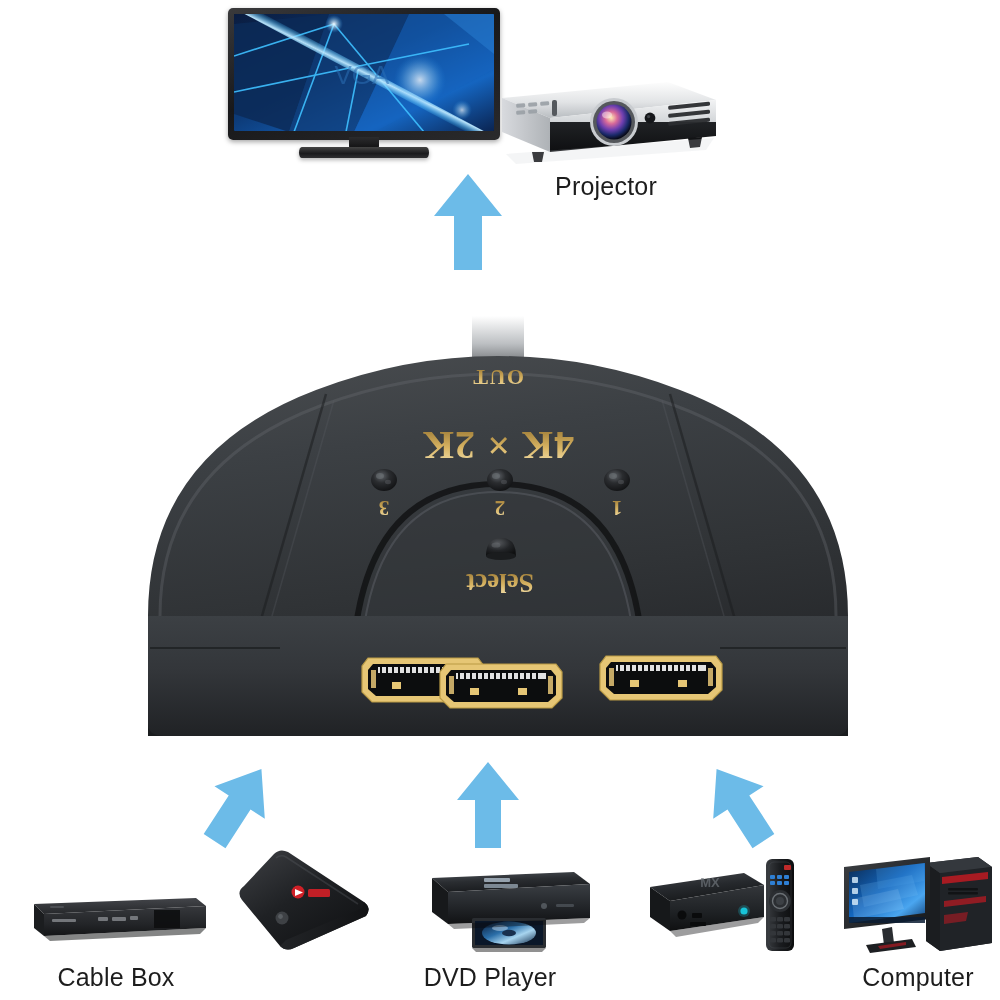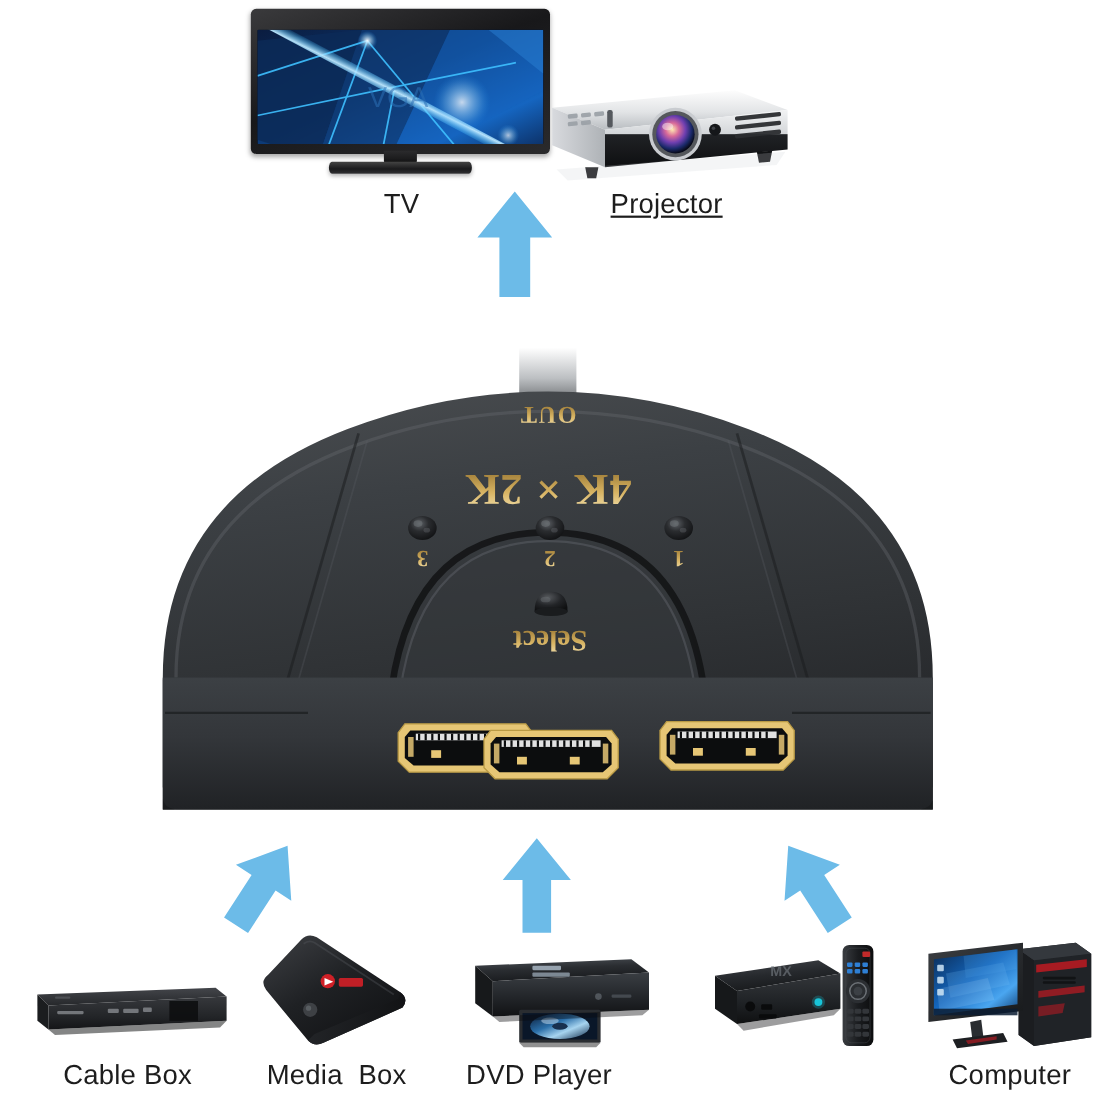--- a/index.html
+++ b/index.html
@@ -29,21 +29,21 @@
   .tv{position:absolute;left:228px;top:8px;width:272px;height:160px;}
   .tv-bezel{
     position:absolute;left:0;top:0;width:272px;height:132px;
     background:linear-gradient(160deg,#3a3a3c 0%,#18181a 45%,#2a2a2c 100%);
     border-radius:5px;
     box-shadow:0 2px 5px rgba(0,0,0,.35);
     padding:5px;box-sizing:border-box;
   }
   .tv-screen{
     position:absolute;left:6px;top:6px;right:6px;bottom:9px;
-    background:#05132b;overflow:hidden;border-radius:1px;margin-top:13px;
+    background:#05132b;overflow:hidden;border-radius:1px;
   }
   .tv-neck{
     position:absolute;left:50%;top:129px;width:30px;height:12px;margin-left:-15px;
     background:linear-gradient(180deg,#2b2b2d,#121213);
     border-radius:0 0 3px 3px;
   }
   .tv-base{
     position:absolute;left:50%;top:139px;width:130px;height:11px;margin-left:-65px;
     background:linear-gradient(180deg,#444 0%,#1a1a1c 60%,#303032 100%);
     border-radius:3px/6px;
@@ -118,21 +118,20 @@
           <circle cx="100" cy="10" r="9" fill="url(#glow)"></circle>
           <circle cx="186" cy="66" r="26" fill="url(#glow)" opacity=".8"></circle>
           <circle cx="228" cy="96" r="10" fill="url(#glow)" opacity=".7"></circle>
           <text x="128" y="70" font-family="Liberation Sans, sans-serif" font-size="26" fill="#2b6fb5" opacity=".55" text-anchor="middle">VGA</text>
         </svg>
       </div>
     </div>
     <div class="tv-neck"></div>
     <div class="tv-base"></div>
   </div>
-  <div class="dev-label" style="left:295px;top:172px;width:140px;">TV</div>
 
   <div class="proj">
     <svg width="226" height="100" viewBox="0 0 226 100">
       <defs>
         <linearGradient id="ptop" x1="0" y1="0" x2="0" y2="1">
           <stop offset="0%" stop-color="#fdfdfd"></stop>
           <stop offset="55%" stop-color="#e2e4e6"></stop>
           <stop offset="100%" stop-color="#b9bdc1"></stop>
         </linearGradient>
         <linearGradient id="pfront" x1="0" y1="0" x2="0" y2="1">
@@ -182,21 +181,21 @@
 
       <circle cx="158" cy="48" r="5.4" fill="#15171a"></circle>
       <circle cx="156.6" cy="46.6" r="1.6" fill="#4a4d52" opacity=".8"></circle>
 
       <path d="M40,82 L52,82 L50,92 L42,92 Z" fill="#121315"></path>
       <path d="M196,68 L210,67 L208,77 L198,78 Z" fill="#121315"></path>
 
       <polygon points="14,84 222,68 214,80 24,94" fill="#cfd3d7" opacity=".22"></polygon>
     </svg>
   </div>
-  <div class="dev-label" style="left:536px;top:172px;width:140px;text-decoration:underline;">Projector</div>
+  <div class="dev-label" style="left:536px;top:172px;width:140px;">Projector</div>
 
   <div class="arrow" style="left:432px;top:172px;">
     <svg width="72" height="100" viewBox="0 0 72 100">
       <polygon points="36,2 70,44 50,44 50,98 22,98 22,44 2,44" fill="#6cbbe8"></polygon>
     </svg>
   </div>
 
   <div class="switch-wrap">
     <svg width="740" height="440" viewBox="0 0 740 440">
       <defs>
@@ -473,21 +472,20 @@
       <path d="M40,10 Q45,6 50,9 L122,56" fill="none" stroke="#5a5d62" stroke-width="1.6" opacity=".35"></path>
       <g>
         <circle cx="62" cy="44" r="6.5" fill="#cf2027"></circle>
         <path d="M59,41 L67,44.5 L59,48 Z" fill="#ffffff"></path>
         <rect x="72" y="41" width="22" height="8" rx="1.5" fill="#cf2027" opacity=".92"></rect>
       </g>
       <circle cx="46" cy="70" r="6.5" fill="#3e4145"></circle>
       <circle cx="44.5" cy="68.5" r="2.4" fill="#6d7176" opacity=".6"></circle>
     </svg>
   </div>
-  <div class="dev-label" style="left:216px;top:963px;width:180px;">Media  Box</div>
 
   <div class="dbox">
     <svg width="168" height="88" viewBox="0 0 168 88">
       <defs>
         <linearGradient id="dvTop" x1="0" y1="0" x2="0.3" y2="1">
           <stop offset="0%" stop-color="#4c5157"></stop>
           <stop offset="50%" stop-color="#2a2d31"></stop>
           <stop offset="100%" stop-color="#191b1e"></stop>
         </linearGradient>
         <linearGradient id="dvFront" x1="0" y1="0" x2="0" y2="1">

